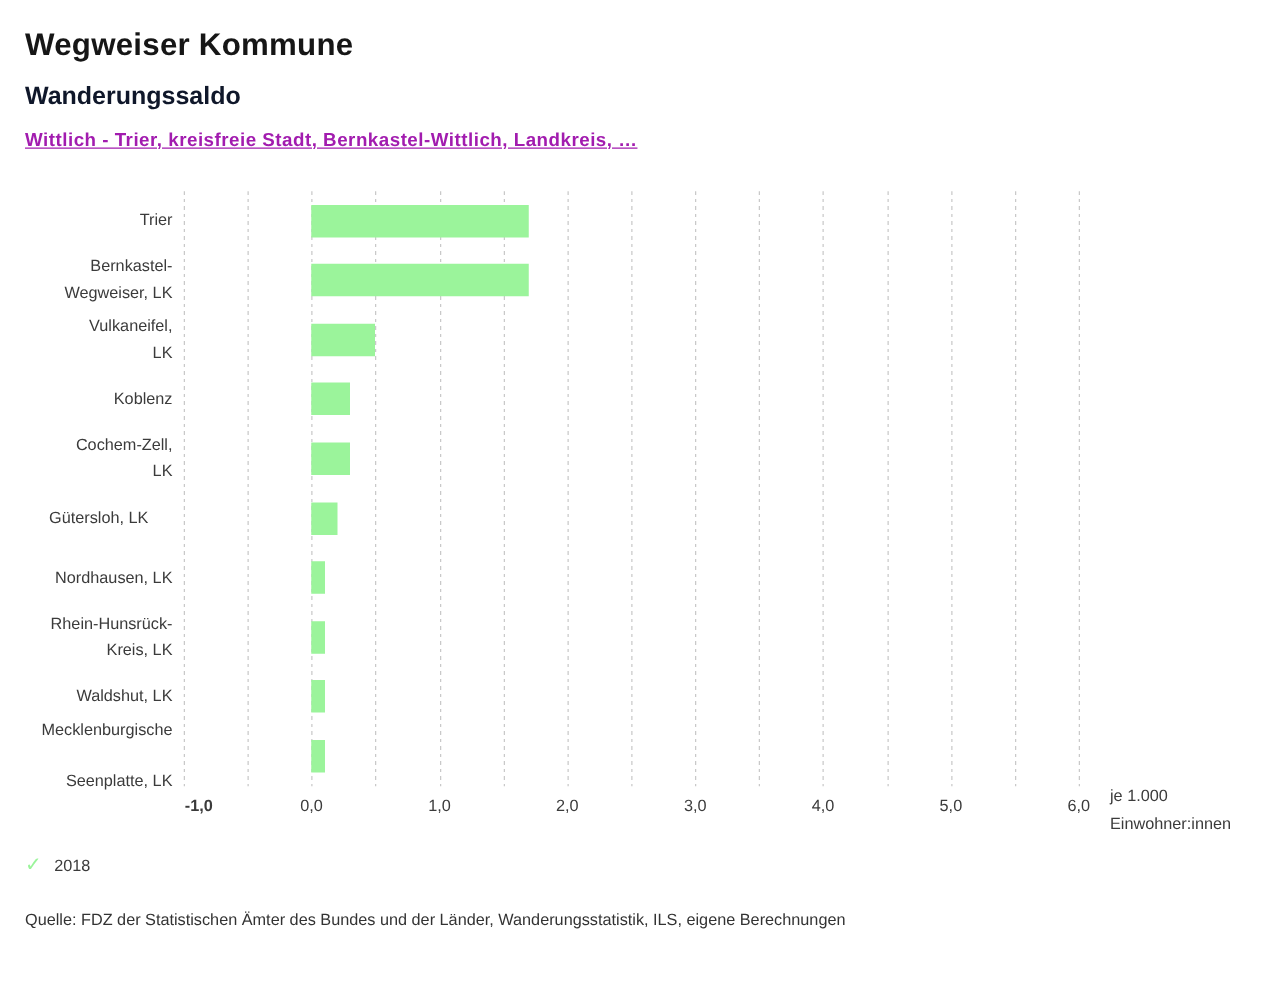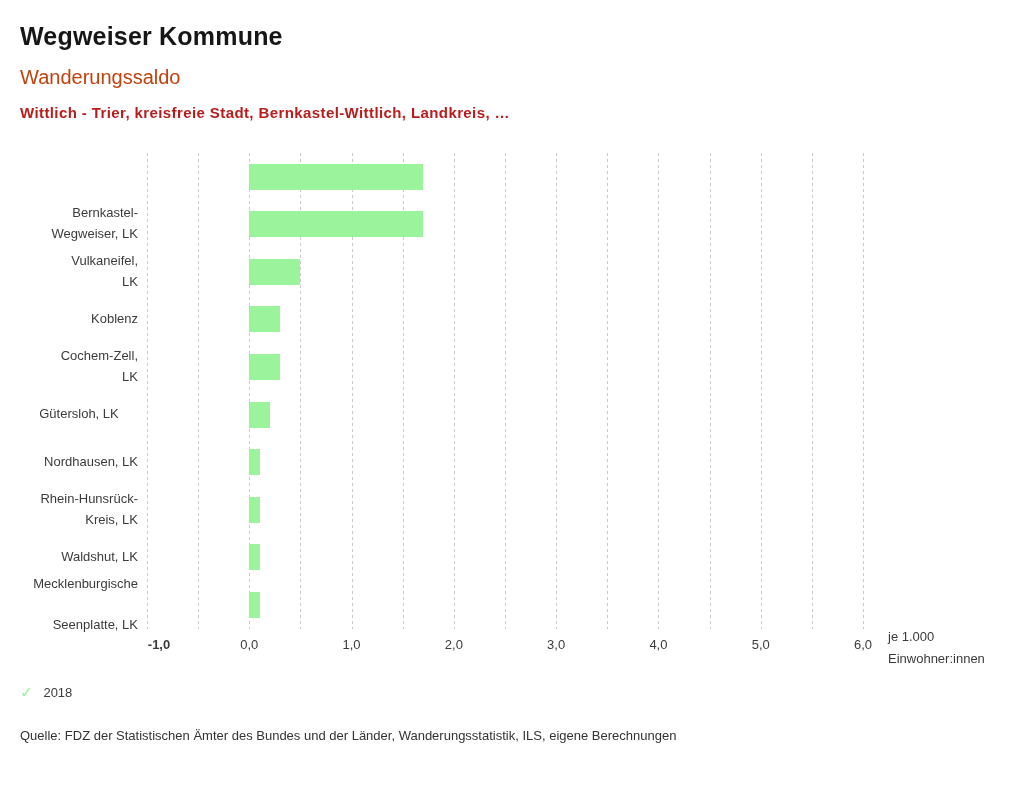--- a/index.html
+++ b/index.html
@@ -17,25 +17,25 @@
     color: var(--text-color);
   }
   .page { padding: 22px 16px 0 20px; width: 1024px; }
 
   h1.page-title {
     margin: 0; font-size: 25px; line-height: 1.15;
     font-weight: 700; color: #161616; letter-spacing: 0.2px;
   }
   h2.chart-title {
     margin: 15px 0 0 0; font-size: 20px; line-height: 1.15;
-    font-weight: 400; color: #c2410c;
+    font-weight: 700; color: #0f172a;
   }
   .chart-selection {
     margin-top: 15px; font-size: 15px; font-weight: 700;
-    color: #b91c1c; letter-spacing: 0.4px;
+    color: #a21caf; letter-spacing: 0.4px; text-decoration: underline;
   }
 
   .chart-area { margin-top: 32px; position: relative; }
   .chart { position: relative; height: 476px; width: 984px; }
 
   .labels { position: absolute; left: 0; top: 0; width: 118px; height: 476px; }
   .cat-label {
     position: absolute; right: 0; width: 118px; height: 47.6px;
     display: flex; flex-direction: column; justify-content: center; align-items: flex-end;
     font-size: 13px; line-height: 1.6; color: var(--text-color); text-align: right;
@@ -72,20 +72,23 @@
 
 <div class="page">
 
   <h1 class="page-title">Wegweiser Kommune</h1>
   <h2 class="chart-title">Wanderungssaldo</h2>
   <div class="chart-selection">Wittlich - Trier, kreisfreie Stadt, Bernkastel-Wittlich, Landkreis, …</div>
 
   <div class="chart-area">
     <div class="chart">
       <div class="labels">
+          <div class="cat-label" style="top: 0px;">
+            <div>Trier</div>
+          </div>
           <div class="cat-label" style="top: 47.6px;">
             <div>Bernkastel-</div>
             <div>Wegweiser, LK</div>
           </div>
           <div class="cat-label" style="top: 95.2px;">
             <div>Vulkaneifel,</div>
             <div>LK</div>
           </div>
           <div class="cat-label" style="top: 142.8px;">
             <div>Koblenz</div>

